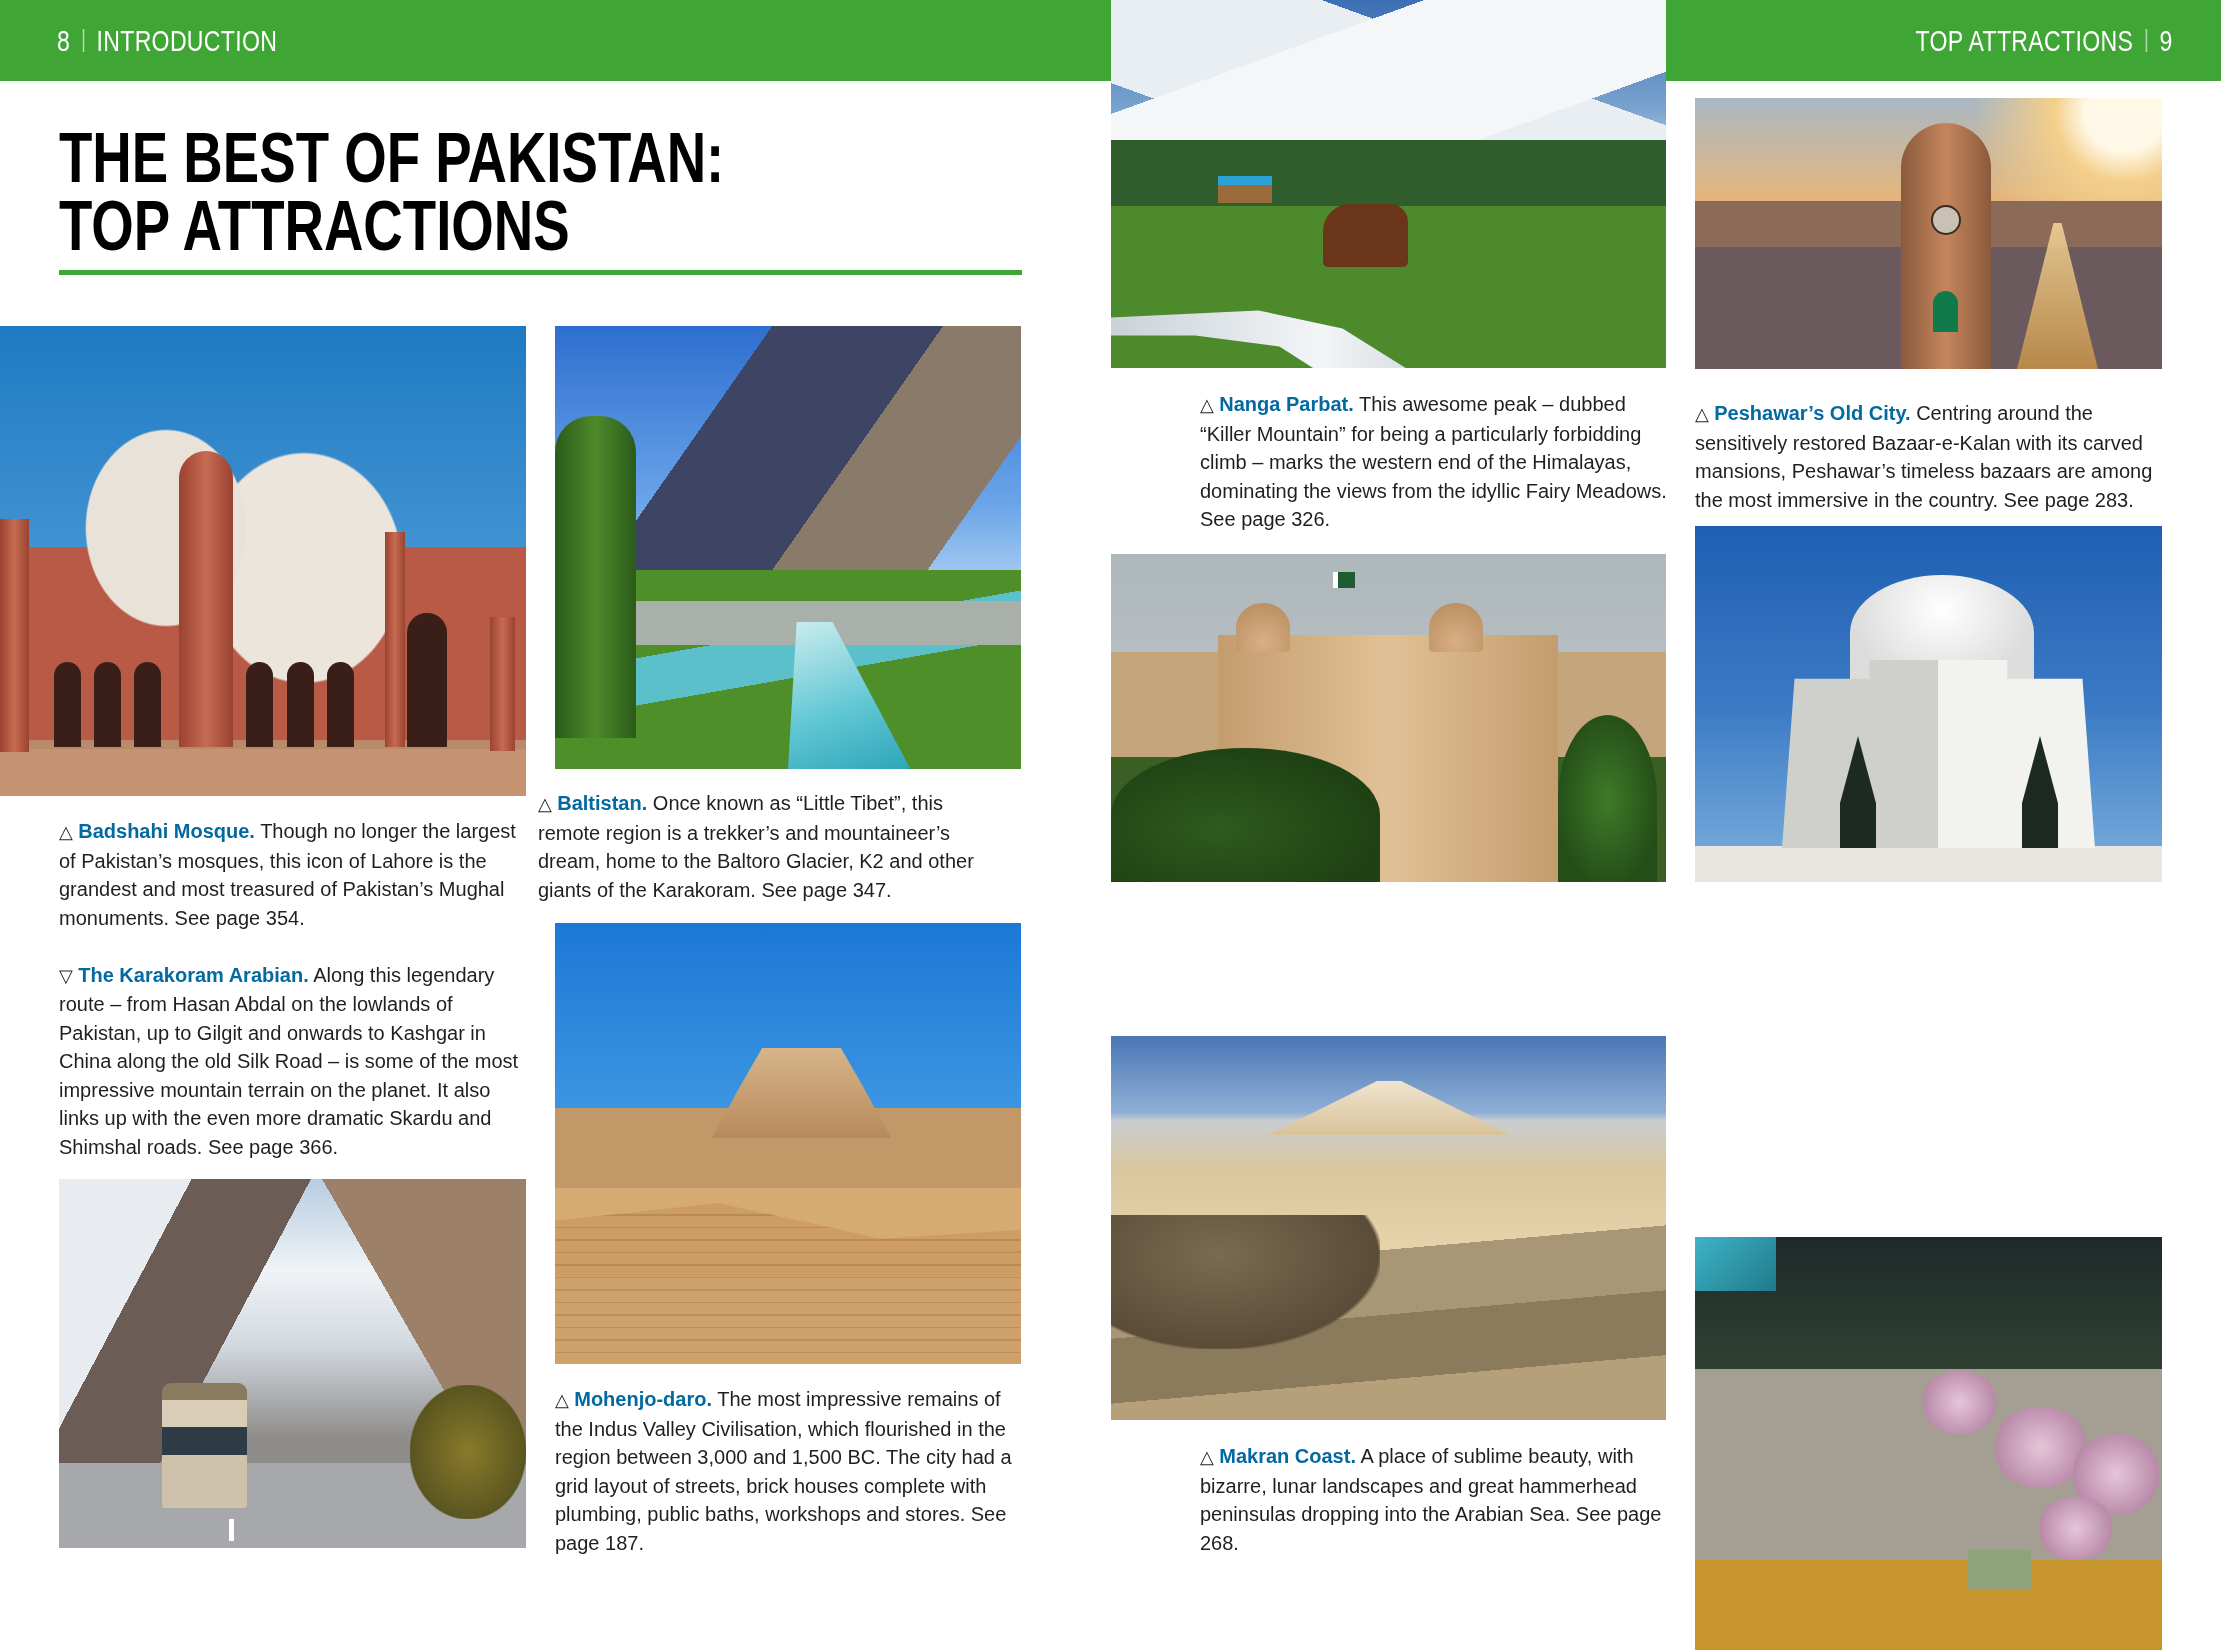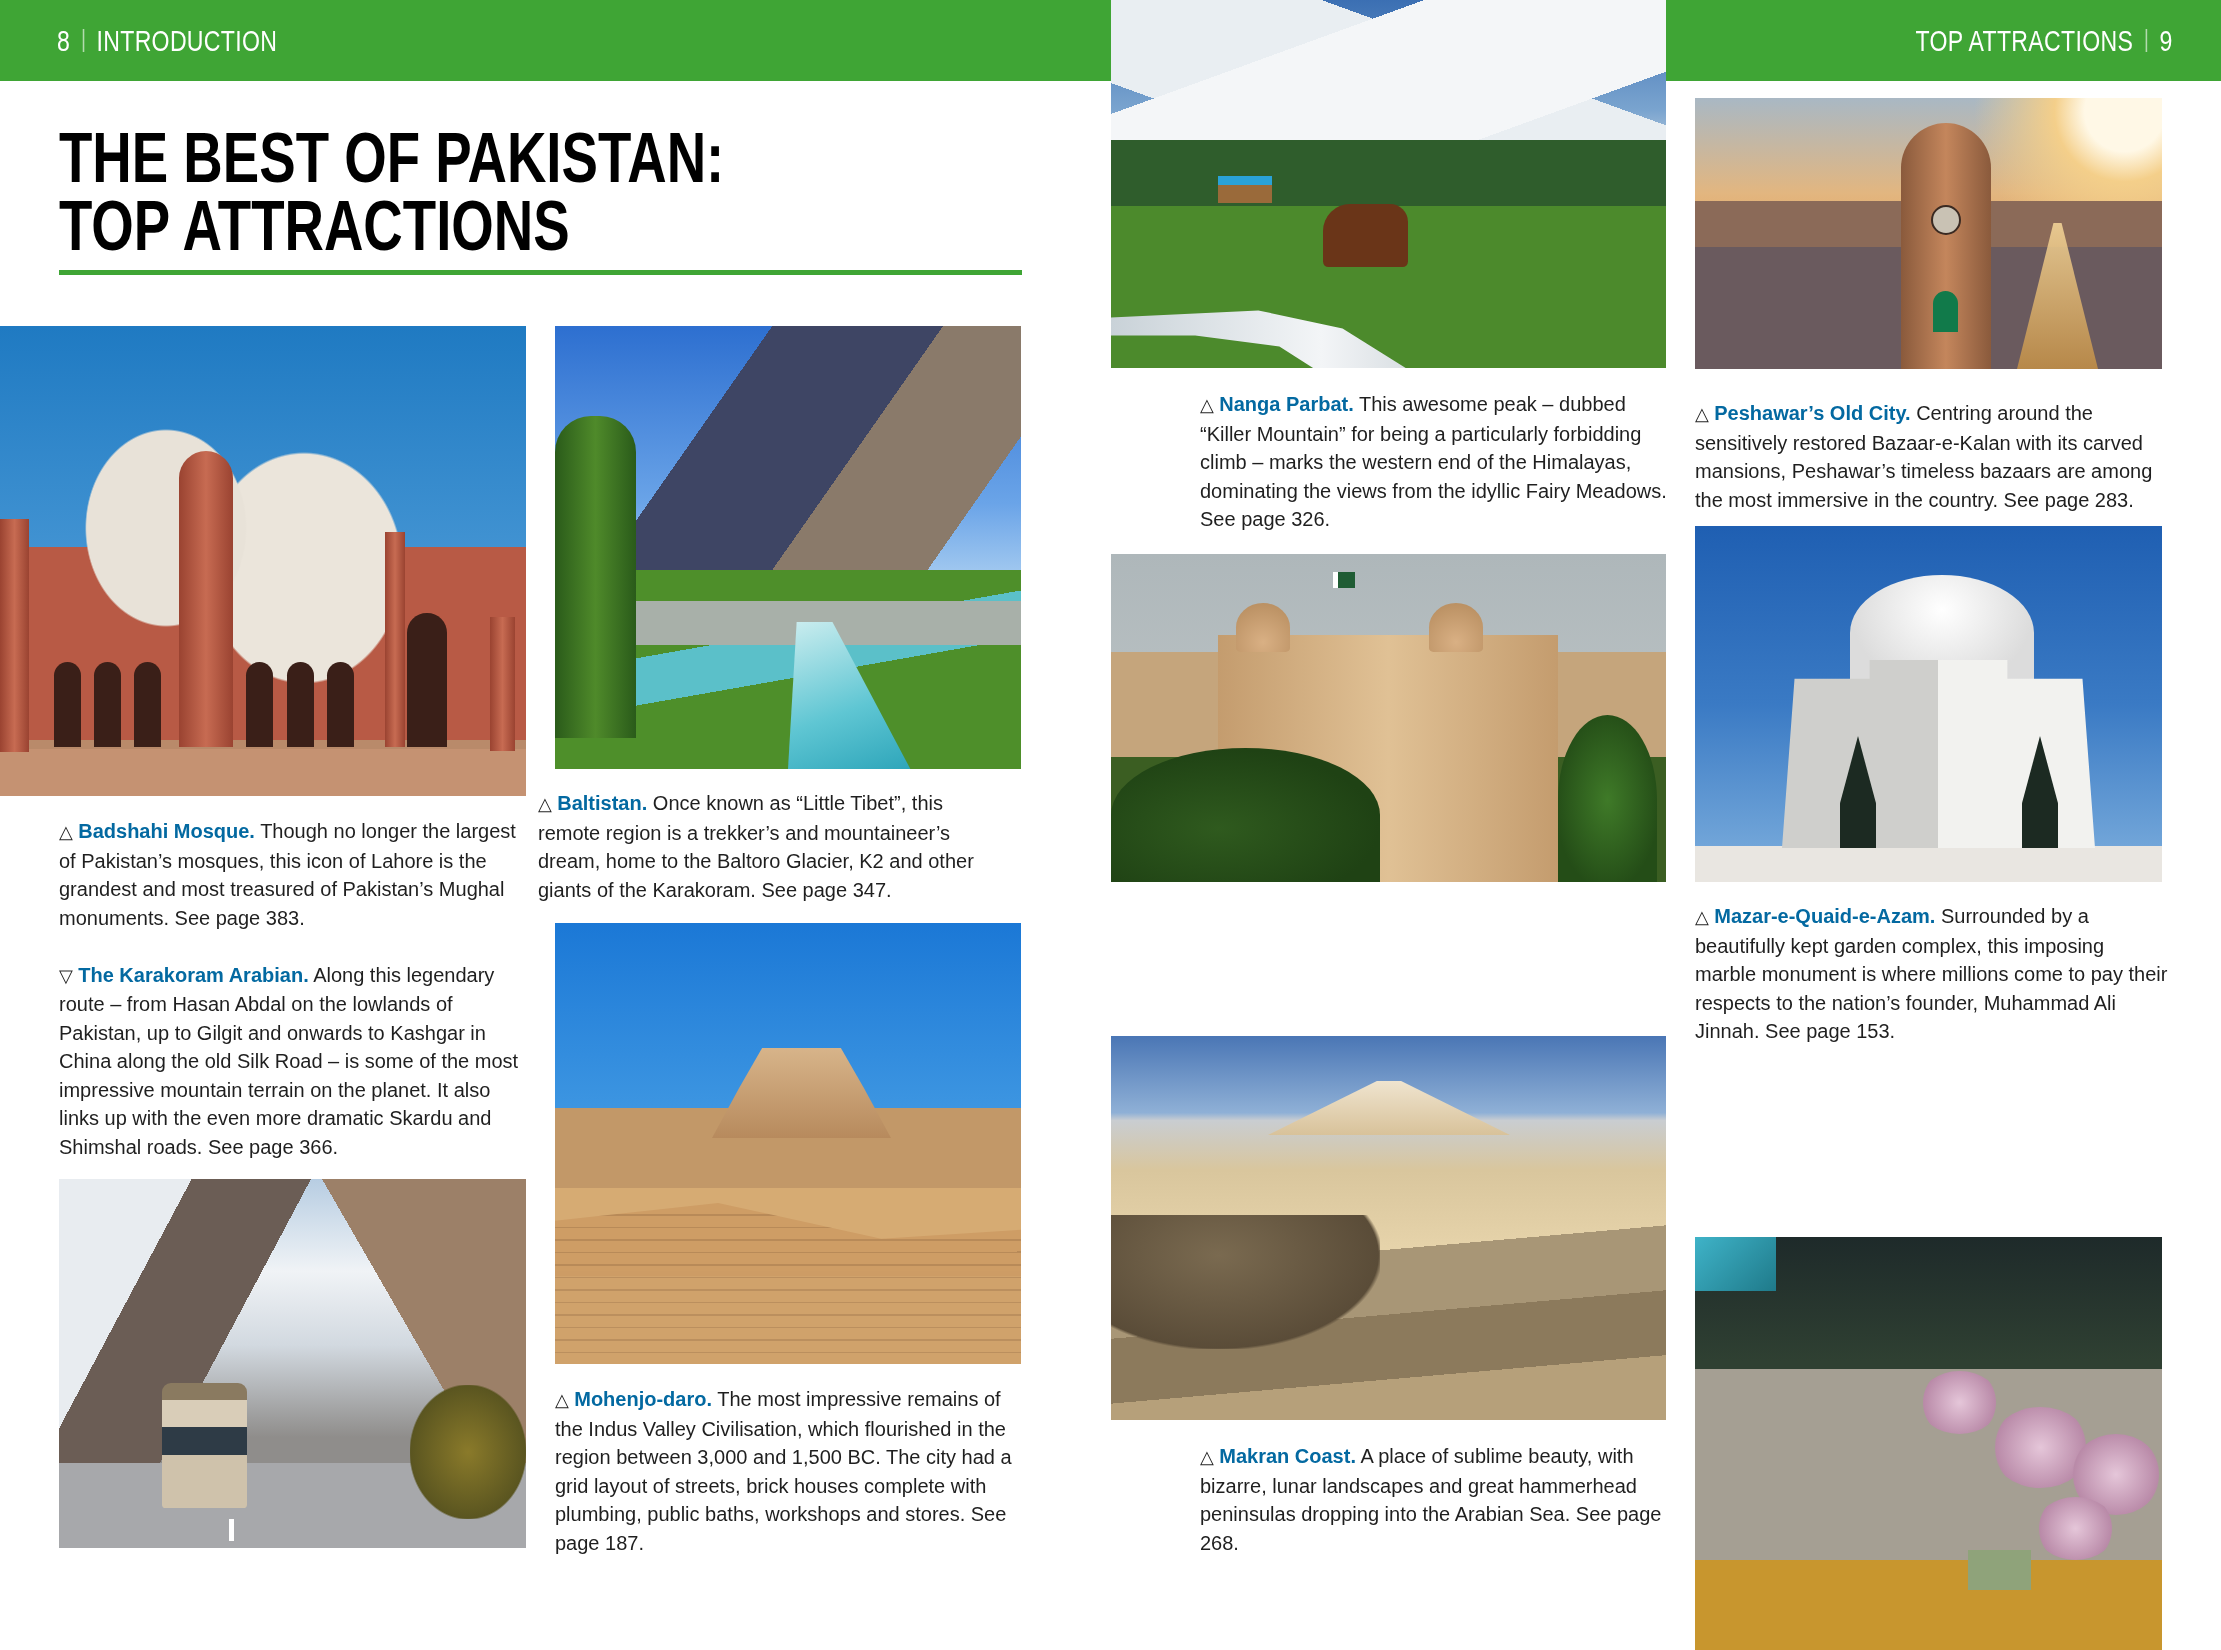--- a/index.html
+++ b/index.html
@@ -223,21 +223,21 @@
     <div class="river"></div>
     <div class="blossom" style="left:224px;top:134px;width:81px;height:63px"></div>
     <div class="blossom" style="left:296px;top:170px;width:99px;height:81px"></div>
     <div class="blossom" style="left:376px;top:197px;width:90px;height:81px"></div>
     <div class="blossom" style="left:340px;top:260px;width:81px;height:63px"></div>
     <div class="pond"></div>
   </div>
 
   <div class="caption" style="left:59px;top:817px;width:470px;">
     <p>
-      <span class="arrow">△</span><b>Badshahi Mosque.</b><span> Though no longer the largest of Pakistan’s mosques, this icon of Lahore is the grandest and most treasured of Pakistan’s Mughal monuments. See page 383.</span>
+      <span class="arrow">△</span><b>Badshahi Mosque.</b><span> Though no longer the largest of Pakistan’s mosques, this icon of Lahore is the grandest and most treasured of Pakistan’s Mughal monuments. See page 354.</span>
     </p>
     <p>
       <span class="arrow">▽</span><b>The Karakoram Arabian.</b><span> Along this legendary route – from Hasan Abdal on the lowlands of Pakistan, up to Gilgit and onwards to Kashgar in China along the old Silk Road – is some of the most impressive mountain terrain on the planet. It also links up with the even more dramatic Skardu and Shimshal roads. See page 366.</span>
     </p>
   </div>
 
   <div class="caption" style="left:538px;top:789px;width:470px;">
     <p>
       <span class="arrow">△</span><b>Baltistan.</b><span> Once known as “Little Tibet”, this remote region is a trekker’s and mountaineer’s dream, home to the Baltoro Glacier, K2 and other giants of the Karakoram. See page 347.</span>
     </p>
@@ -262,19 +262,16 @@
     </p>
   </div>
 
   <div class="caption" style="left:1695px;top:390px;width:475px;margin-top:9px;">
     <p>
       <span class="arrow">△</span><b>Peshawar’s Old City.</b><span> Centring around the sensitively restored Bazaar-e-Kalan with its carved mansions, Peshawar’s timeless bazaars are among the most immersive in the country. See page 283.</span>
     </p>
   </div>
 
   <div class="caption" style="left:1695px;top:902px;width:475px;">
-    <p>
-      <span class="arrow">△</span><b>Mazar-e-Quaid-e-Azam.</b><span> Surrounded by a beautifully kept garden complex, this imposing marble monument is where millions come to pay their respects to the nation’s founder, Muhammad Ali Jinnah. See page 153.</span>
-    </p>
   </div>
 
 </div>
 
 
 </body></html>

